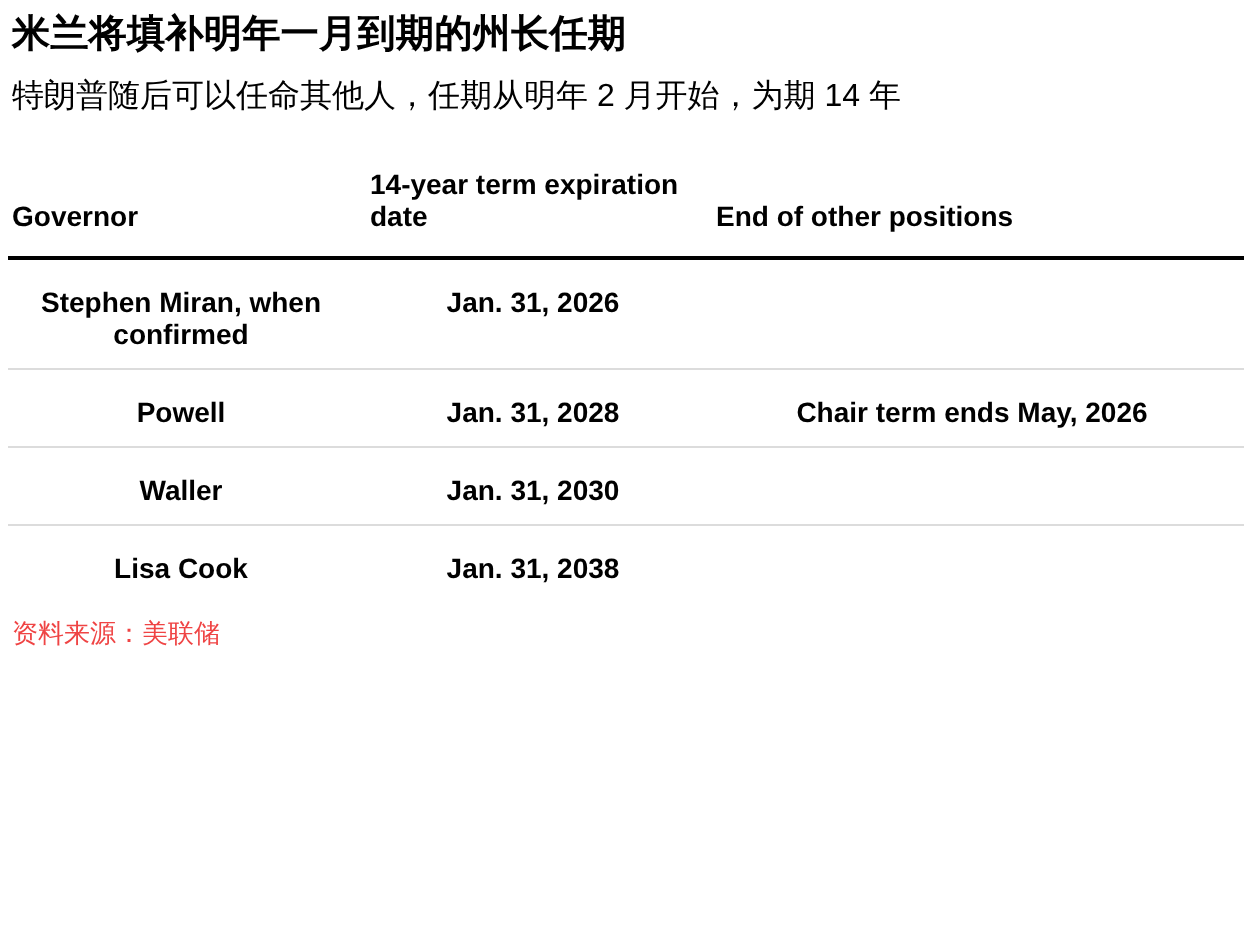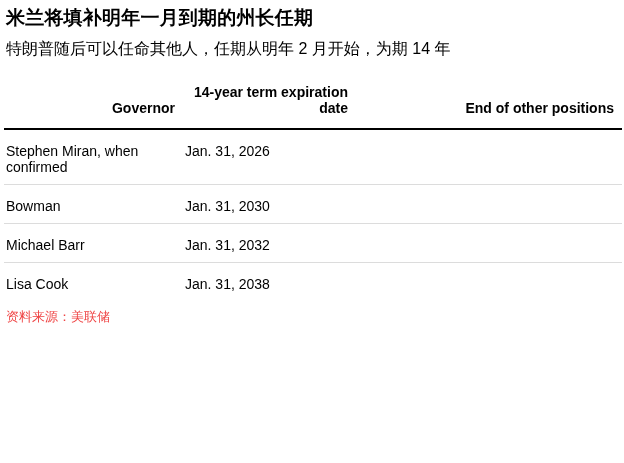--- a/index.html
+++ b/index.html
@@ -28,30 +28,30 @@
     padding-left: 2px;
   }
   table.gov-table {
     width: 100%;
     border-collapse: collapse;
     table-layout: fixed;
   }
   table.gov-table th {
     font-size: 14px;
     font-weight: 700;
-    text-align: right;
+    text-align: left;
     vertical-align: bottom;
     line-height: 16px;
     padding: 25px 8px 12px 2px;
     border-bottom: 2px solid #000000;
   }
   table.gov-table td {
     font-size: 14px;
-    font-weight: 400;
-    text-align: left;
+    font-weight: 700;
+    text-align: center;
     vertical-align: top;
     line-height: 16px;
     padding: 13px 8px 9px 2px;
     border-top: 1px solid #dcdcdc;
   }
   table.gov-table tbody tr:first-child td { border-top: none; }
   .source {
     font-size: 13px;
     color: #ef4444;
     line-height: 17px;
@@ -81,32 +81,32 @@
         <th>End of other positions</th>
       </tr>
     </thead>
     <tbody id="table-body">
   <tr>
     <td>Stephen Miran, when confirmed</td>
     <td>Jan. 31, 2026</td>
     <td></td>
   </tr>
 
+  <tr>
+    <td>Powell</td>
+    <td>Jan. 31, 2028</td>
+    <td>Chair term ends May, 2026</td>
+  </tr>
 
   <tr>
-    <td>Bowman</td>
+    <td>Waller</td>
     <td>Jan. 31, 2030</td>
     <td></td>
   </tr>
 
-  <tr>
-    <td>Michael Barr</td>
-    <td>Jan. 31, 2032</td>
-    <td></td>
-  </tr>
 
 
 
   <tr>
     <td>Lisa Cook</td>
     <td>Jan. 31, 2038</td>
     <td></td>
   </tr>
 </tbody>
   </table>

